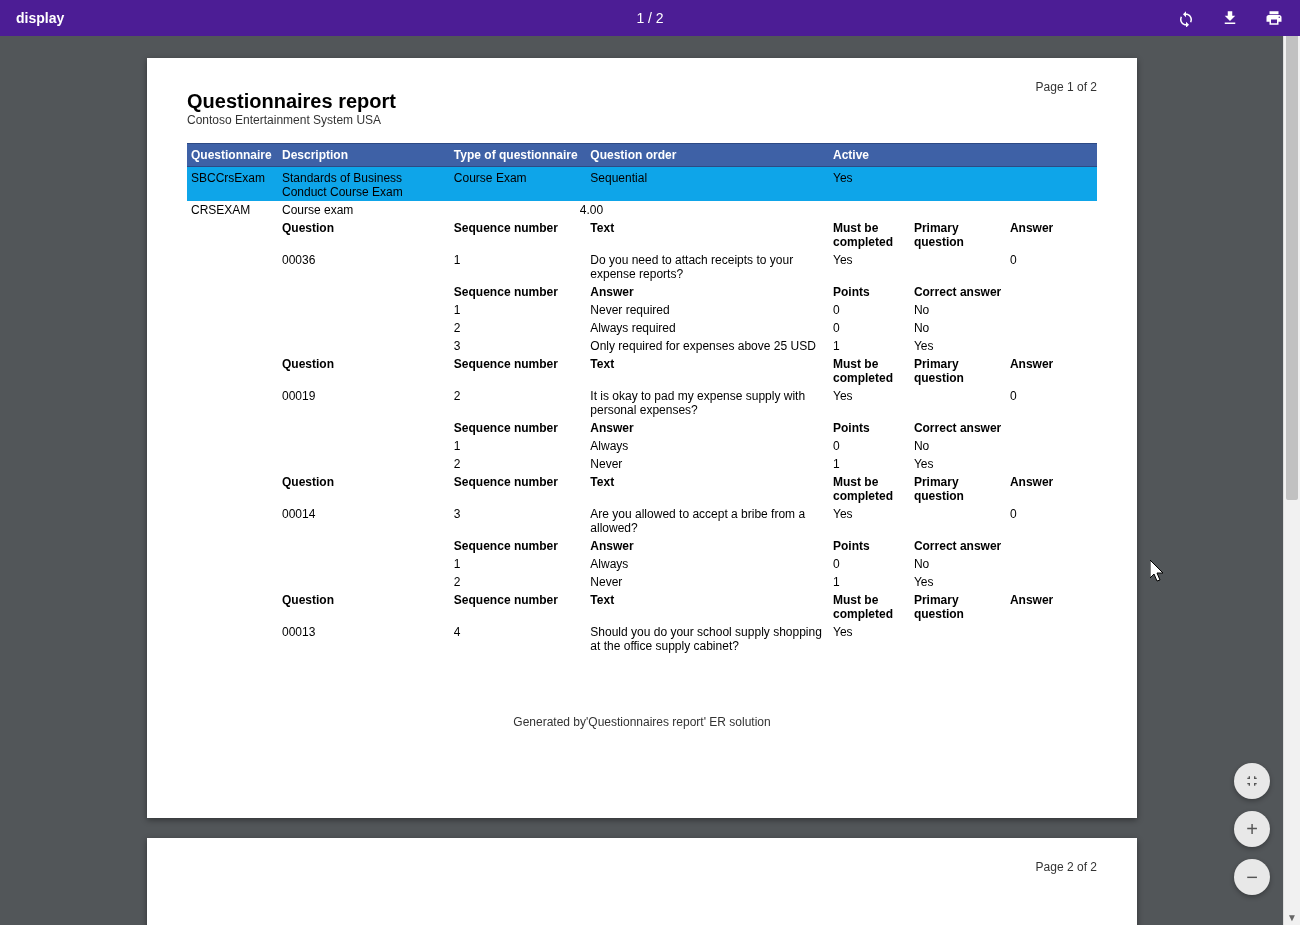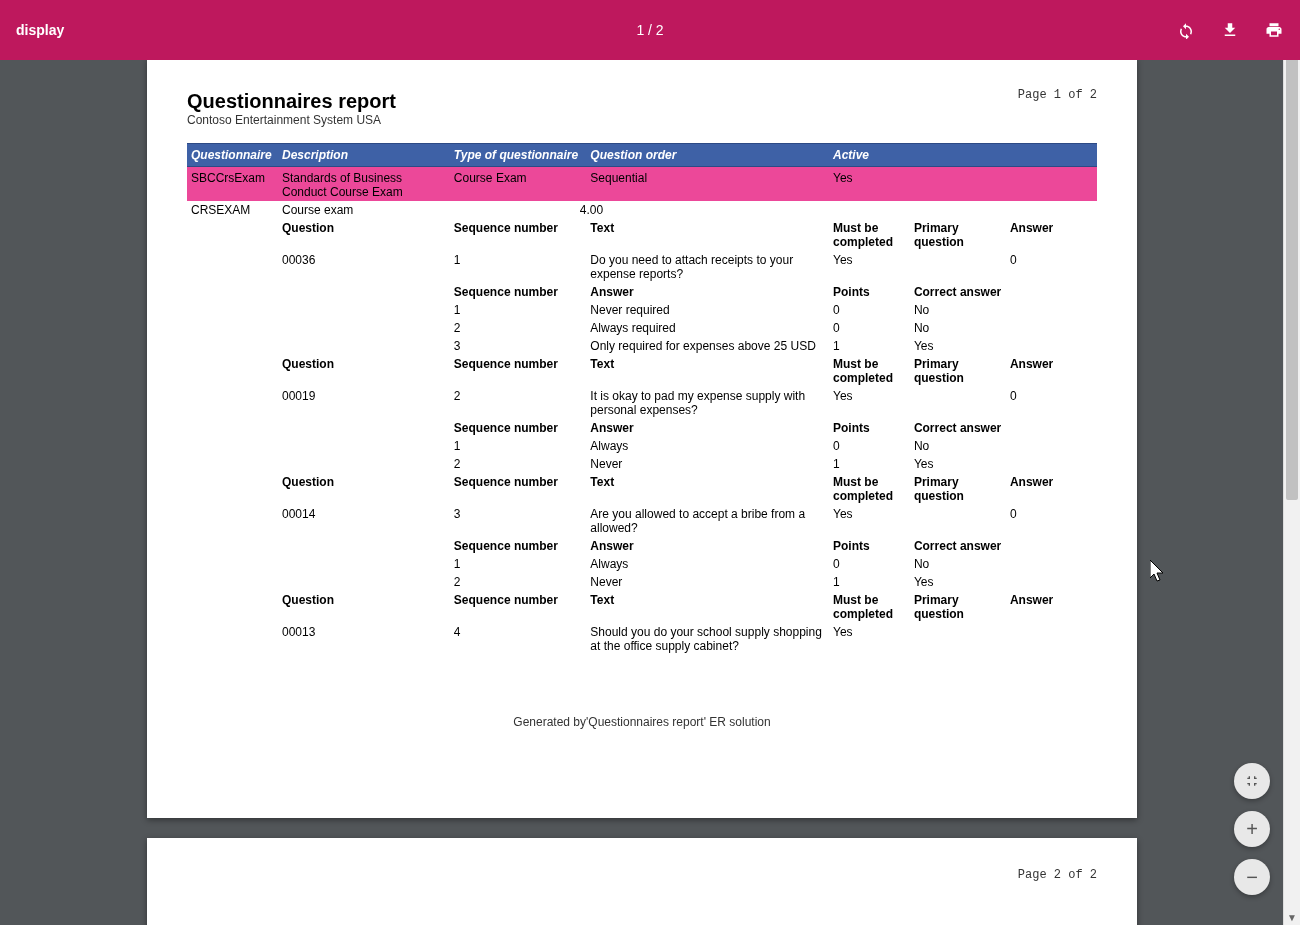--- a/index.html
+++ b/index.html
@@ -4,23 +4,23 @@
 <style>
   html, body {
     margin: 0;
     padding: 0;
     height: 100%;
     font-family: "Segoe UI", Arial, sans-serif;
     background: #525659;
     overflow: hidden;
   }
   .toolbar {
-    background: #be185d;
+    background: #4c1d95;
     color: #fff;
-    height: 60px;
+    height: 36px;
     display: flex;
     align-items: center;
     padding: 0 16px;
     position: relative;
     z-index: 10;
     text-align: right;
   }
   .toolbar .doc-title {
     font-size: 14px;
     font-weight: 600;
@@ -60,25 +60,24 @@
     background: #fff;
     width: 990px;
     margin: 10px auto 20px auto;
     box-shadow: 0 2px 6px rgba(0,0,0,0.4);
     position: relative;
   }
   .page1 { min-height: 760px; padding: 32px 40px 20px 40px; box-sizing: border-box; }
   .page2 { min-height: 140px; padding: 32px 40px 20px 40px; box-sizing: border-box; }
   .page-num-top {
     position: absolute;
-    top: 30px;
+    top: 22px;
     right: 40px;
     font-size: 12px;
     color: #333;
-    font-family: Liberation Mono, monospace;
   }
   .report-title {
     font-size: 20px;
     font-weight: 700;
   }
   .report-subtitle {
     font-size: 12px;
     color: #333;
     margin-bottom: 16px;
   }
@@ -96,24 +95,23 @@
     word-wrap: break-word;
   }
   tr.blue-header td {
     background: #3e61a6;
     border-top: 1px solid #2d4a85;
     border-bottom: 1px solid #2d4a85;
     color: #fff;
     font-weight: 600;
     padding-top: 4px;
     padding-bottom: 4px;
-    font-style: italic;
   }
   tr.gray-row td {
-    background: #ec4899;
+    background: #0ea5e9;
     padding-top: 4px;
     padding-bottom: 2px;
   }
   .bold { font-weight: 700; }
   .right { text-align: right; }
   .footer-gen {
     text-align: center;
     font-size: 12px;
     color: #333;
     margin-top: 60px;

